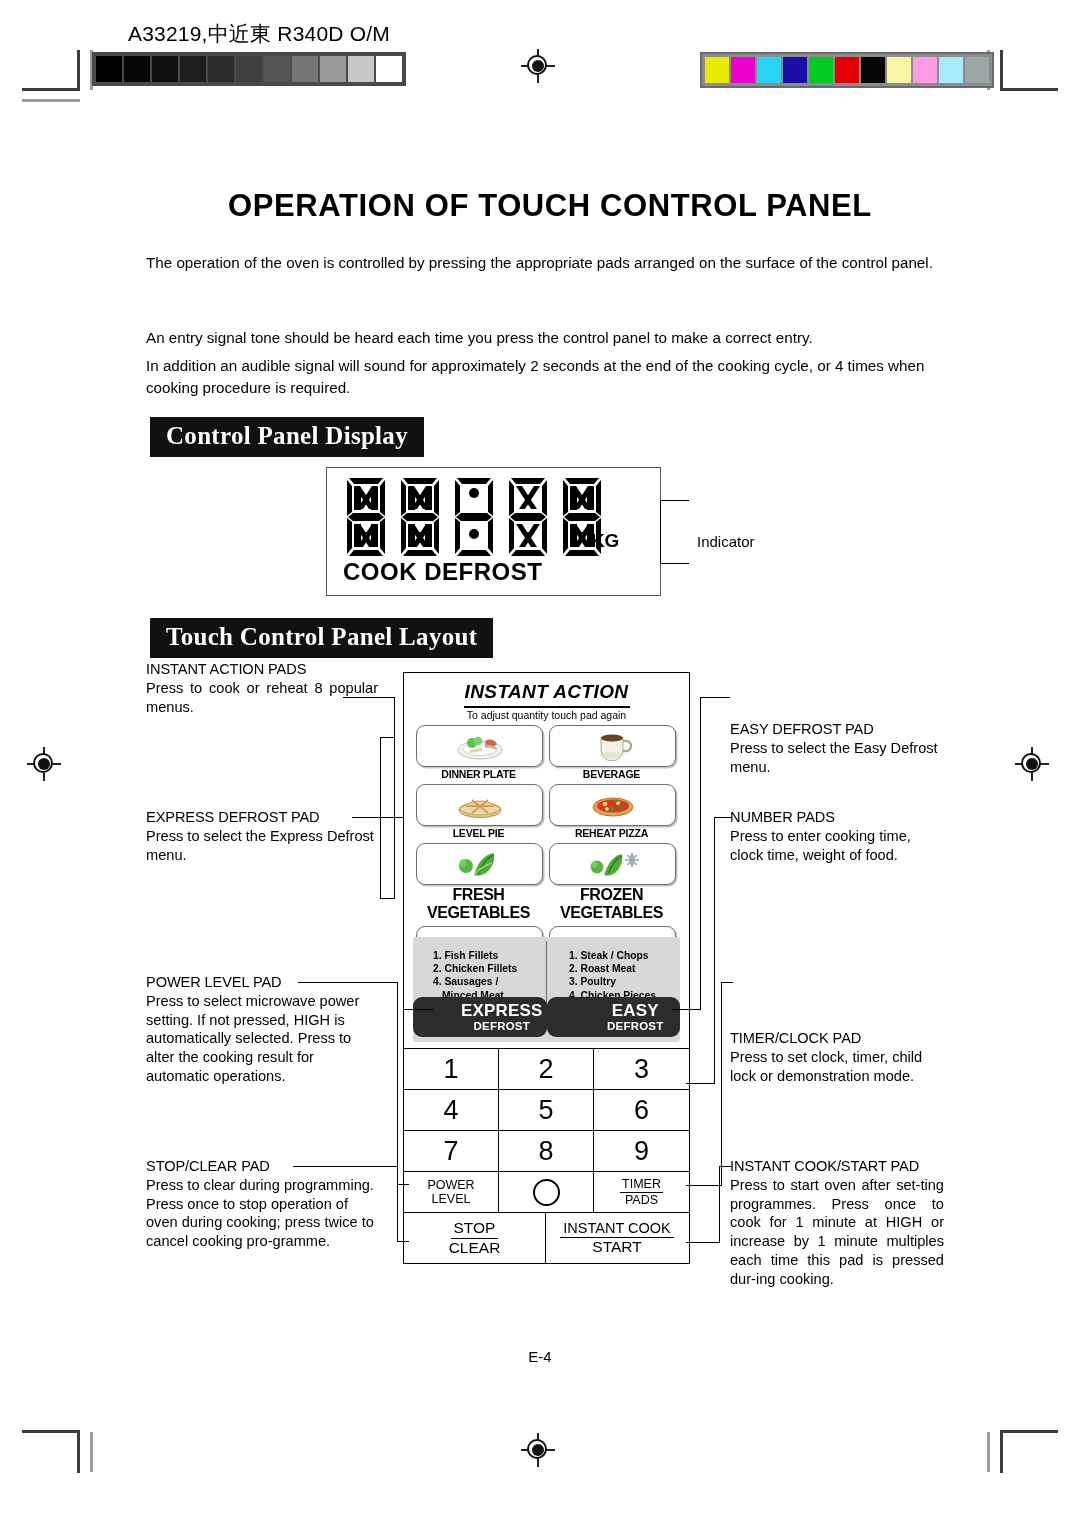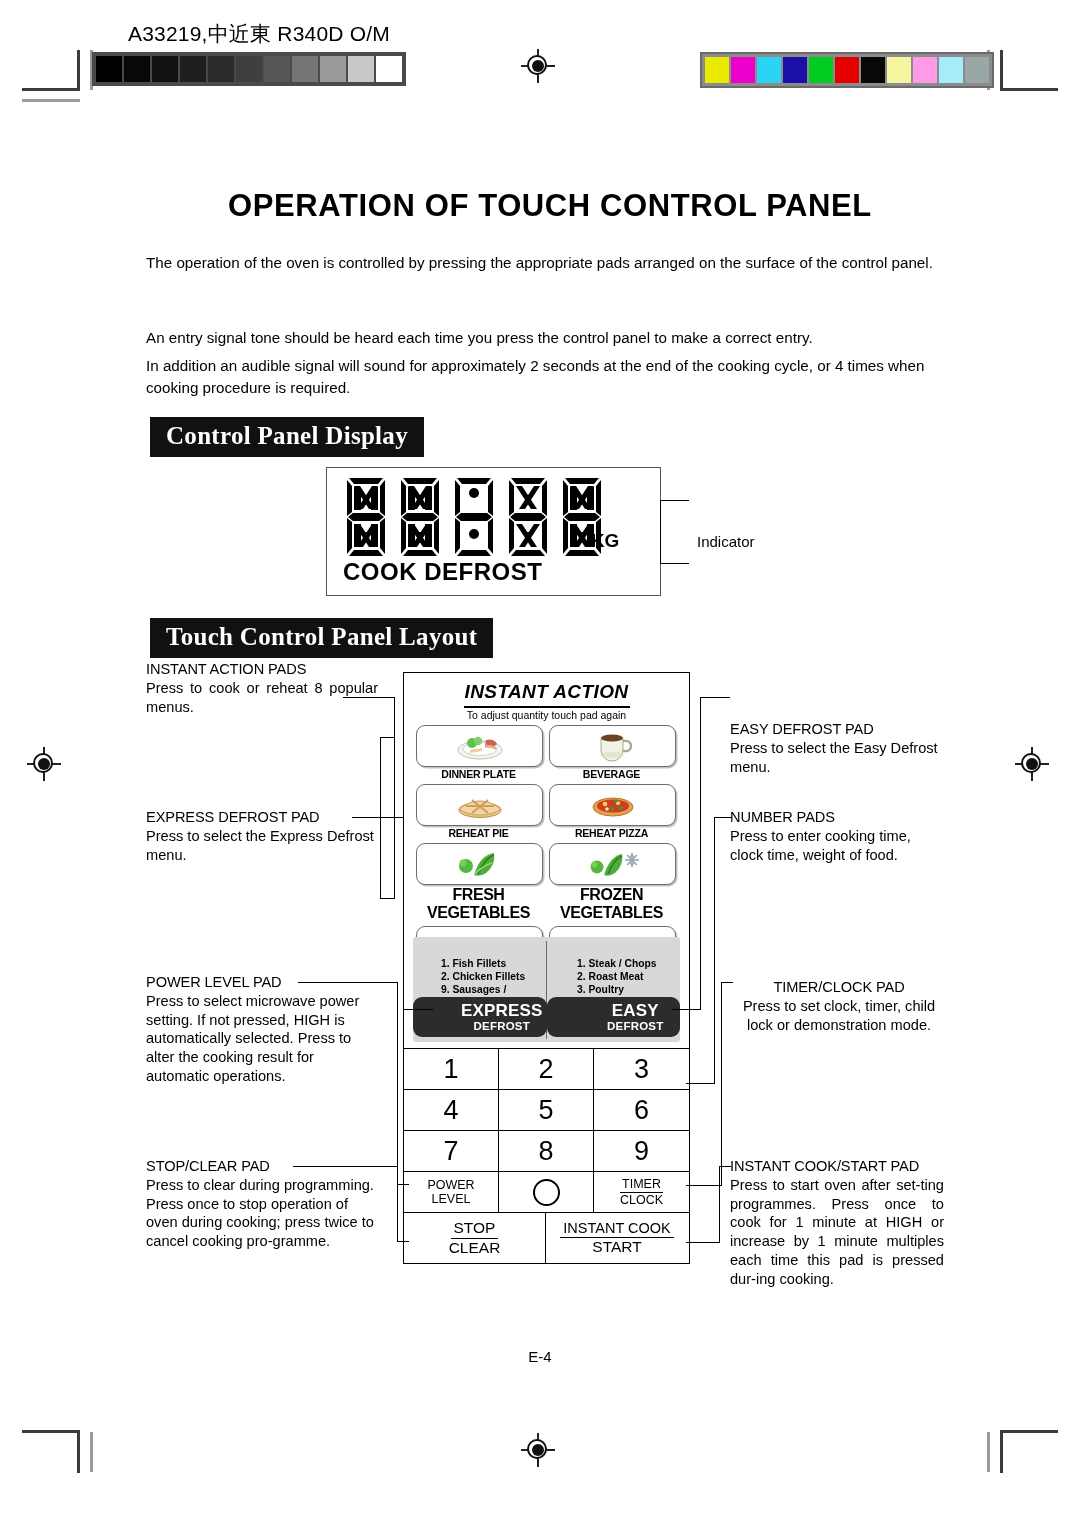--- a/index.html
+++ b/index.html
@@ -71,21 +71,21 @@
   .pad-label{width:131px;text-align:center;font-size:10.5px;font-weight:bold;letter-spacing:-.2px;margin:1px 0 4px 0;}
   .pad-label.sm{font-size:16px;letter-spacing:-.45px;}
 
   
   .dfblock{position:absolute;left:9px;top:264px;width:267px;height:105px;background:#d8d8d8;border-radius:3px;}
   .dflists{position:absolute;left:0;top:4px;width:267px;display:flex;}
   .dfcol{width:133px;padding-left:12px;box-sizing:border-box;}
   .dfcol.right{border-left:1.4px solid #6a6a6a;padding-left:14px;}
   .dfcol li{font-size:10.3px;font-weight:bold;line-height:1.28;list-style:none;}
   .dfcol li span.ind{padding-left:9px;display:block;}
-  .dfcol ul{margin:16px;padding:0;}
+  .dfcol ul{margin:8px;padding:0;}
 
   .dfbtns{position:absolute;left:0;top:60px;width:267px;display:flex;justify-content:space-around;}
   .dfbtn{width:118px;height:40px;background:#2c2c2c;border-radius:9px;color:#fff;
          display:flex;flex-direction:column;align-items:center;justify-content:center;padding-left:44px;}
   .dfbtn .b1{font-size:17px;font-weight:bold;letter-spacing:.2px;line-height:1.05;}
   .dfbtn .b2{font-size:11.5px;font-weight:bold;letter-spacing:.2px;}
 
   
   .keypad{position:absolute;left:0;top:375px;width:285px;}
   .krow{display:flex;border-top:1.2px solid #000;}
@@ -348,21 +348,21 @@
           </div><div>
             <div class="pad">
               <div class="art">
                 <svg width="56" height="32" viewBox="0 0 56 32">
       <ellipse cx="28" cy="21" rx="21" ry="7.5" fill="#e8c88d" stroke="#b98c49"></ellipse>
       <path d="M7 20 q21 -16 42 0 q-8 6 -21 6 q-13 0 -21 -6z" fill="#f0d7a6" stroke="#c59a55"></path>
       <path d="M14 17 L42 17 M20 11 L36 24 M36 11 L20 24" stroke="#cd9f5b" stroke-width="2" fill="none"></path>
                 </svg>
               </div>
             </div>
-            <div class="pad-label">REHEAT PIE</div>
+            <div class="pad-label">LEVEL PIE</div>
           </div><div>
             <div class="pad">
               <div class="art">
                 <svg width="56" height="32" viewBox="0 0 56 32">
       <circle cx="14" cy="18" r="7" fill="#55b83e"></circle>
                   <circle cx="11" cy="15" r="3.4" fill="#76cf5b"></circle>
       <path d="M22 27 q6 -20 20 -22 q2 12 -8 20 q-6 4 -12 2z" fill="#4fae3a"></path>
       <path d="M26 26 q7 -16 16 -19" stroke="#2f7d22" stroke-width="1.6" fill="none"></path>
       <path d="M22 27 q8 -9 18 -12" stroke="#8fd87a" stroke-width="1.4" fill="none"></path>
                 </svg>
@@ -440,21 +440,21 @@
             </div>
             <div class="pad-label">RICE PASTA</div>
           </div></div></div>
 
     <div class="dfblock">
       <div class="dflists">
         <div class="dfcol">
           <ul id="express-list">
               <li>1. Fish Fillets</li>
               <li>2. Chicken Fillets</li>
-              <li>9. Sausages /</li>
+              <li>4. Sausages /</li>
               <li>
                 <span class="ind">Minced Meat</span>
               </li>
             </ul>
         </div>
         <div class="dfcol right">
           <ul id="easy-list">
               <li>1. Steak / Chops</li>
               <li>2. Roast Meat</li>
               <li>3. Poultry</li>
@@ -495,21 +495,21 @@
       <div class="krow">
         <div class="kcell fn">
           <span>POWER</span>
           <span>LEVEL</span>
         </div>
         <div class="kcell">
           <span class="zero"></span>
         </div>
         <div class="kcell fn">
           <span class="u">TIMER</span>
-          <span>CLOCK</span>
+          <span>PADS</span>
         </div>
       </div>
       <div class="krow last">
         <div class="kcell wide">
           <span class="u">STOP</span>
           <span>CLEAR</span>
         </div>
         <div class="kcell wide ic">
           <span class="u">INSTANT  COOK</span>
           <span class="b">START</span>
@@ -584,21 +584,21 @@
   <div class="callout right" style="top:720px;">
     <div class="ttl">EASY DEFROST PAD</div>
     <div>Press to select the Easy Defrost menu.</div>
   </div>
 
   <div class="callout right" style="top:808px;">
     <div class="ttl">NUMBER PADS</div>
     <div>Press to enter cooking time, clock time, weight of food.</div>
   </div>
 
-  <div class="callout right" style="top:978px;width:218px;text-align:center;">
+  <div class="callout right" style="top:1029px;width:218px;">
     <div class="ttl">TIMER/CLOCK PAD</div>
     <div>Press to set clock, timer, child lock or demonstration mode.</div>
   </div>
 
   <div class="callout right" style="top:1157px;width:214px;">
     <div class="ttl">INSTANT COOK/START PAD</div>
     <div class="just">Press  to start oven after set-ting programmes. Press once to cook for 1 minute at HIGH or increase by 1 minute multiples each time this pad is pressed dur-ing cooking.</div>
   </div>
 
   <div class="pageno">E-4</div>

